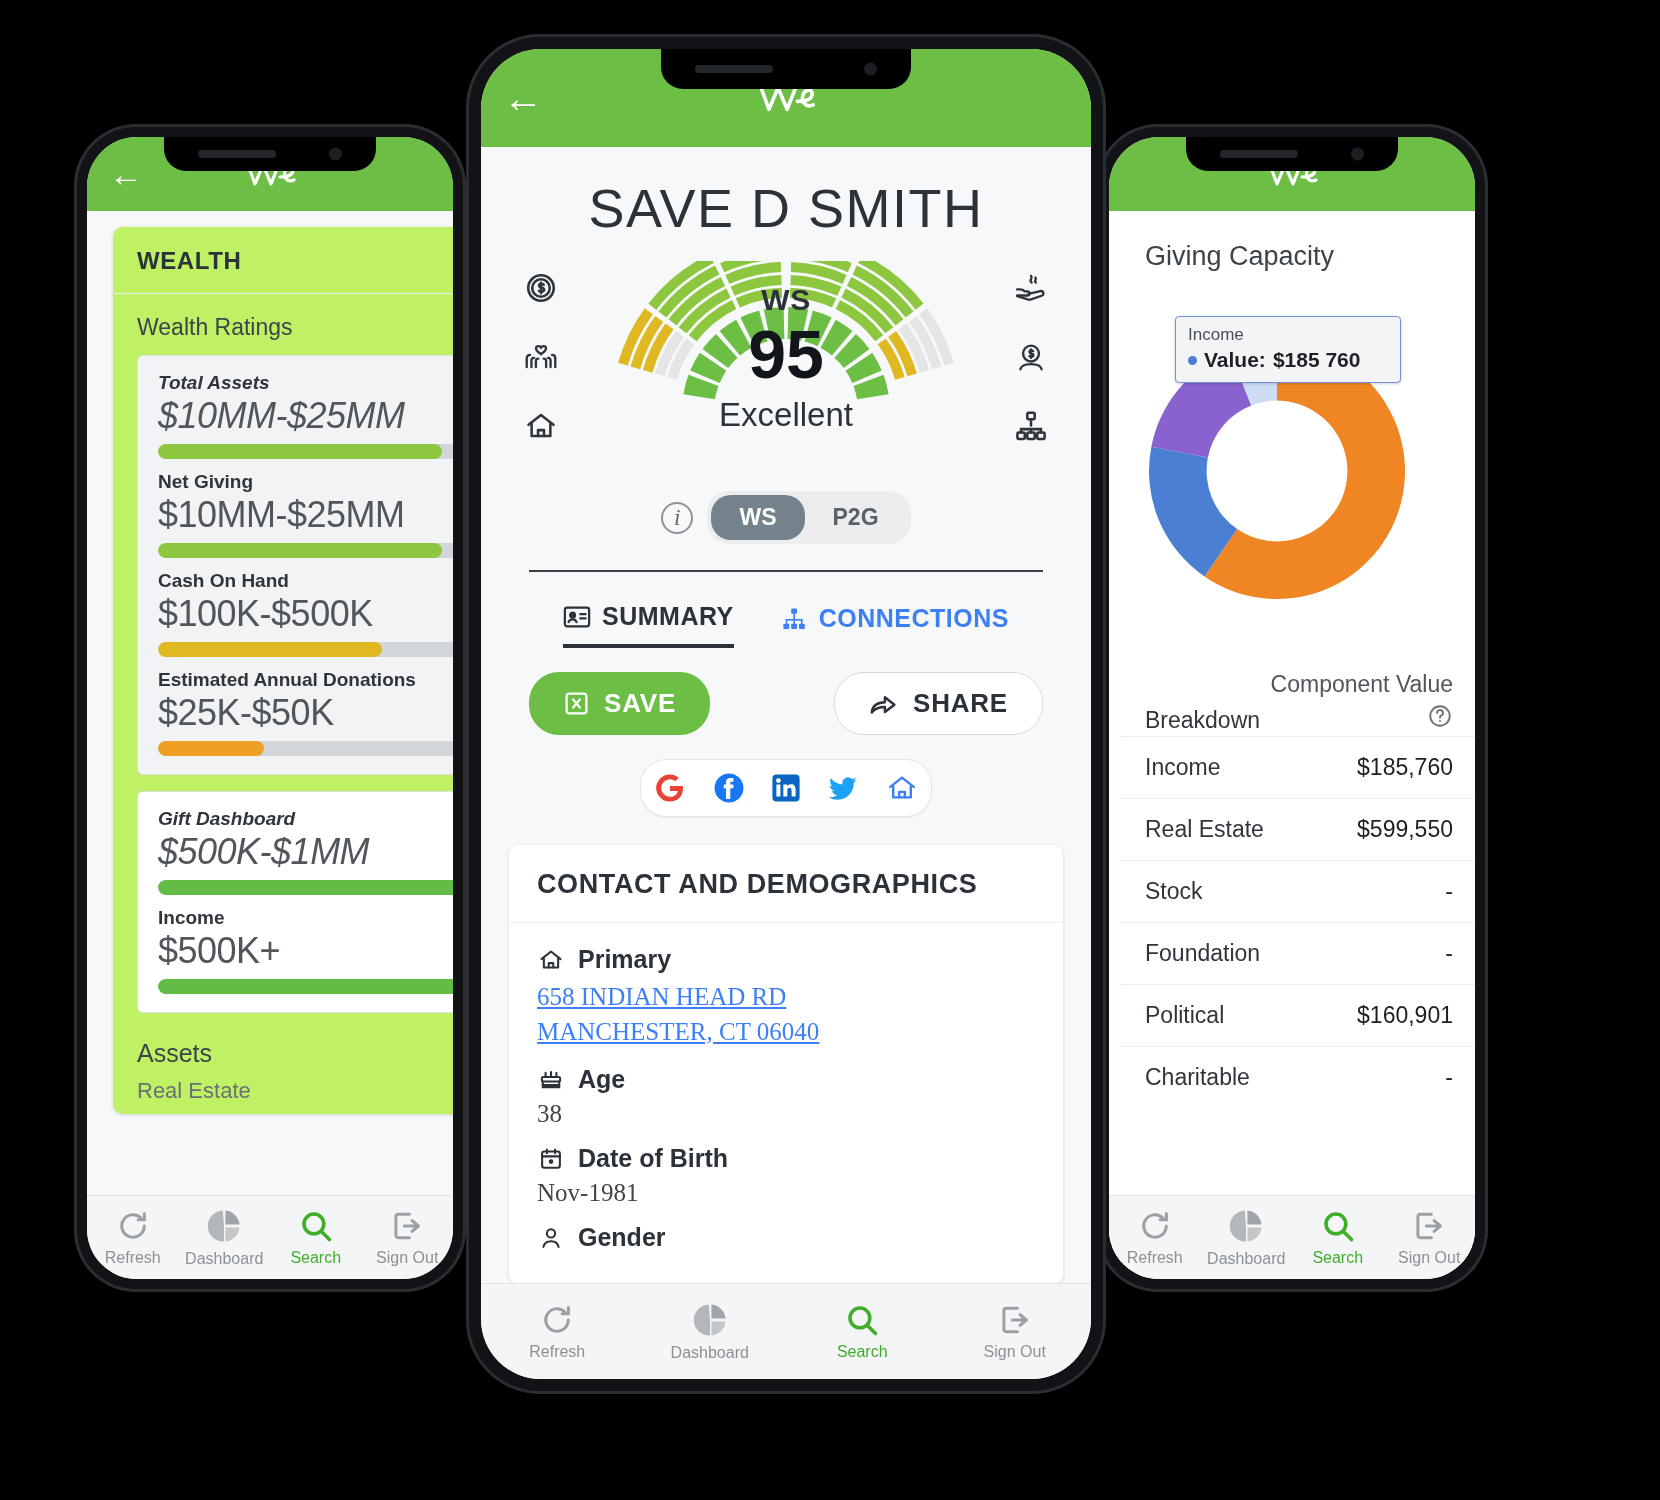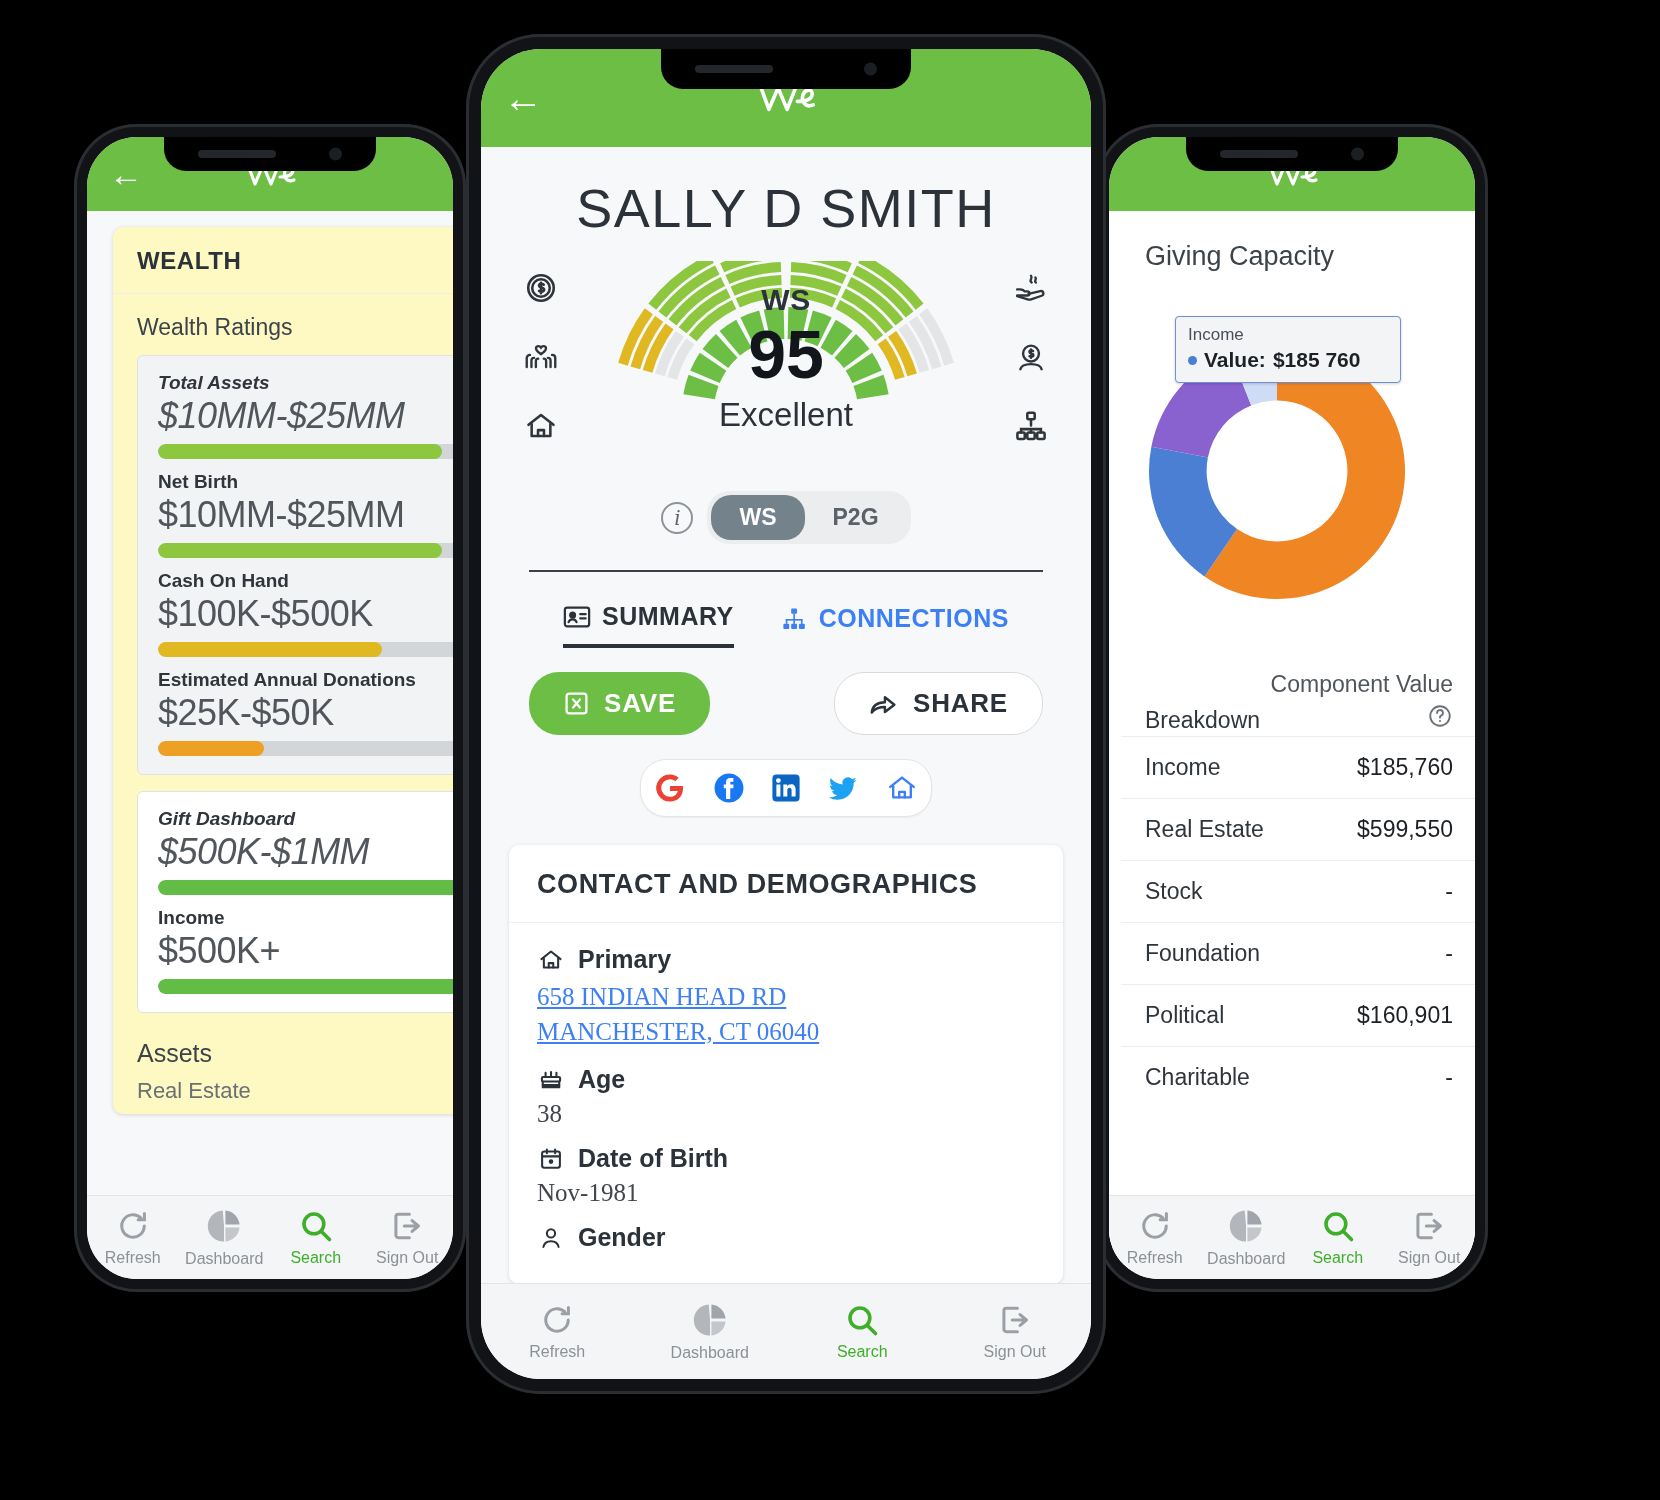--- a/index.html
+++ b/index.html
@@ -31,21 +31,21 @@
 
   
   .bottomnav { position:absolute; left:0; right:0; bottom:0; height:84px; background:#f4f5f6;
                border-top:1px solid #e2e4e6; display:flex; align-items:center; z-index:35; }
   .navitem { flex:1; display:flex; flex-direction:column; align-items:center; gap:5px; cursor:pointer; }
   .navitem .lbl { font-size:16px; color:#8c9196; }
   .navitem.active .lbl { color:#3fae2a; }
 
   
   #phoneLeft { left:74px; top:124px; width:392px; height:1168px; }
-  .lcard { margin:16px 0 4px 26px; background:#fef9c3; border-radius:10px;
+  .lcard { margin:16px 0 4px 26px; background:#bef264; border-radius:10px;
            box-shadow:0 1px 4px rgba(0,0,0,.14); width:420px; }
   .lcard-hd { padding:20px 24px 18px; font-size:24px; font-weight:700; color:#2c3239;
               letter-spacing:.6px; border-bottom:1px solid #ebedef; }
   .lcard-body { padding:20px 24px 10px; }
   .lsub { font-size:23px; color:#3c4349; margin-bottom:14px; }
   .ratingbox { border:1px solid #dfe2e4; border-radius:6px; background:#f2f3f4; padding:14px 20px 18px; }
   .ratingbox.plain { background:#fff; margin-top:16px; }
   .rrow { margin-top:12px; }
   .rrow:first-child { margin-top:2px;font-style:italic; }
   .rlabel { font-size:19px; font-weight:700; color:#2f353b; white-space:nowrap; }
@@ -156,21 +156,21 @@
             <div class="lsub">Wealth Ratings</div>
             <div class="ratingbox" id="L-primary">
     <div class="rrow">
       <div class="rlabel">Total Assets</div>
       <div class="rvalue">$10MM-$25MM</div>
       <div class="bar">
                     <i style="width:86%;background:#8dc63f"></i>
                   </div>
     </div>
     <div class="rrow">
-      <div class="rlabel">Net Birth</div>
+      <div class="rlabel">Net Giving</div>
       <div class="rvalue">$10MM-$25MM</div>
       <div class="bar">
                     <i style="width:86%;background:#8dc63f"></i>
                   </div>
     </div>
     <div class="rrow">
       <div class="rlabel">Cash On Hand</div>
       <div class="rvalue">$100K-$500K</div>
       <div class="bar">
                     <i style="width:68%;background:#e0b822"></i>
@@ -386,21 +386,21 @@
         <div class="appbar" style="height:98px;">
           <div class="back" style="font-size:40px;">←</div>
           <div class="logo">
             <svg width="66" height="44" viewBox="0 0 58 38" fill="none" stroke="#fff" stroke-width="3.2" stroke-linecap="round" stroke-linejoin="round">
               <path d="M6 7 L14 29 L22 10 L30 29 L39 6"></path>
               <path d="M39 22 C48 22 52 19 52 15 C52 11 46 11 44 16 C42 22 46 28 53 25"></path>
             </svg>
           </div>
         </div>
 
-        <div class="cname">SALLY D SMITH</div>
+        <div class="cname">SAVE D SMITH</div>
 
         <div class="gaugewrap">
           <div class="sideicons l">
             <span class="icon">
               <svg width="34" height="34" viewBox="0 0 24 24" fill="none" stroke="#2f353b" stroke-width="1.8">
                 <circle cx="12" cy="12" r="9"></circle>
                   <circle cx="12" cy="12" r="6.2"></circle>
                 <path d="M12 8.3v7.4M13.9 9.7c-.5-.5-1.3-.7-2-.6-1 .1-1.4.8-1.3 1.4.1.7.8 1 1.7 1.2.9.2 1.8.5 1.9 1.4.1.7-.5 1.4-1.5 1.5-.8.1-1.6-.1-2.1-.6" stroke-linecap="round"></path>
               </svg>
             </span>

